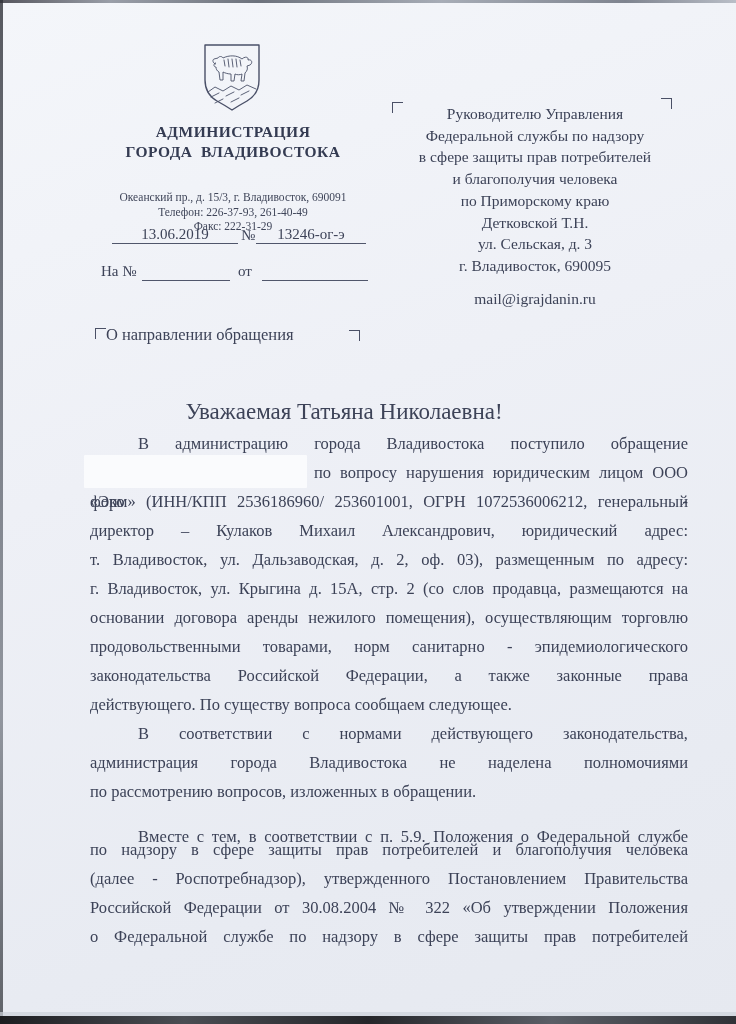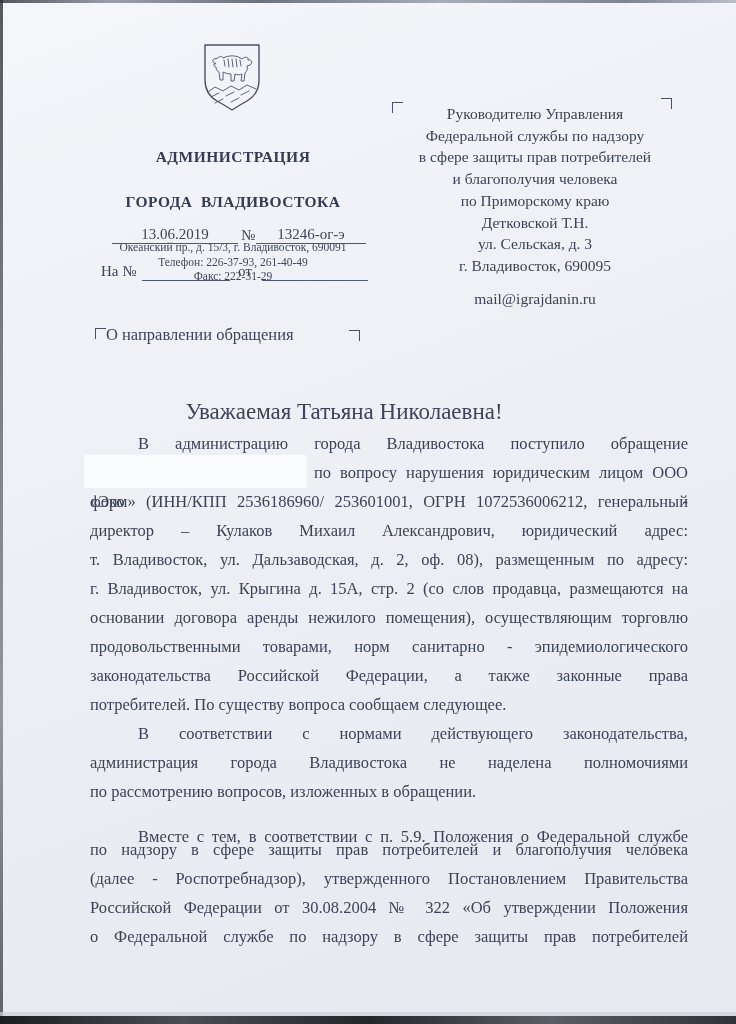--- a/index.html
+++ b/index.html
@@ -18,21 +18,21 @@
     background:linear-gradient(180deg,#2f3138,#555a64 30%,#7b8089 70%,#3d4046);opacity:.8;}
   .scan-bottom-light{position:absolute;bottom:8px;left:0;width:100%;height:4px;background:#ccd1da;opacity:.7;}
   .scan-bottom{position:absolute;bottom:0;left:0;width:100%;height:8px;
     background:linear-gradient(90deg,#1c1d20,#4a4d53 25%,#25262a 50%,#5a5e66 75%,#303237);}
 
   
   .crest{position:absolute;left:201px;top:42px;width:62px;height:72px;}
   .crest path{fill:none;stroke:#4a5068;stroke-width:1.4;stroke-linejoin:round;stroke-linecap:round;}
   .crest .thin{stroke-width:0.9;}
   .sender{position:absolute;left:78px;top:122px;width:310px;text-align:center;}
-  .org{font-weight:bold;font-size:15.5px;line-height:20px;color:#343b52;letter-spacing:.5px;word-spacing:4px;margin-top:25px;}
+  .org{font-weight:bold;font-size:15.5px;line-height:20px;color:#343b52;letter-spacing:.5px;word-spacing:4px;}
   .sender .addr{font-size:11.5px;line-height:14.5px;color:#3f4559;}
   .sender .addr1{margin-top:28px;}
 
   
   .fld{position:absolute;font-size:15px;color:#3d4358;}
   .uline{border-bottom:1.5px solid #50566b;text-align:center;}
   .date-f{left:112px;top:226px;width:126px;height:17px;line-height:17px;}
   .no-sign{left:241px;top:227px;}
   .num-f{left:256px;top:226px;width:110px;height:17px;line-height:17px;}
   .na-no{left:101px;top:263px;}
@@ -119,26 +119,26 @@
   </div>
 
   <div class="greeting">Уважаемая Татьяна Николаевна!</div>
 
   <div class="bl jl p-ind" style="top:429px">В администрацию города Владивостока поступило обращение</div>
   <div class="bl jl r-ind" style="top:458px">
     <i class="redbox"></i><span>по вопросу нарушения юридическим лицом ООО «Эко -</span>
   </div>
   <div class="bl jl" style="top:487px">форм» (ИНН/КПП 2536186960/ 253601001, ОГРН 1072536006212, генеральный</div>
   <div class="bl jl" style="top:516px">директор – Кулаков Михаил Александрович, юридический адрес:</div>
-  <div class="bl jl" style="top:545px">т. Владивосток, ул. Дальзаводская, д. 2, оф. 08), размещенным по адресу:</div>
+  <div class="bl jl" style="top:545px">т. Владивосток, ул. Дальзаводская, д. 2, оф. 03), размещенным по адресу:</div>
   <div class="bl jl" style="top:574px">г. Владивосток, ул. Крыгина д. 15А, стр. 2 (со слов продавца, размещаются на</div>
   <div class="bl jl" style="top:603px">основании договора аренды нежилого помещения), осуществляющим торговлю</div>
   <div class="bl jl" style="top:632px">продовольственными товарами, норм санитарно - эпидемиологического</div>
   <div class="bl jl" style="top:661px">законодательства Российской Федерации, а также законные права</div>
-  <div class="bl" style="top:690px">потребителей. По существу вопроса сообщаем следующее.</div>
+  <div class="bl" style="top:690px">действующего. По существу вопроса сообщаем следующее.</div>
   <div class="bl jl p-ind" style="top:719px">В соответствии с нормами действующего законодательства,</div>
   <div class="bl jl" style="top:748px">администрация города Владивостока не наделена полномочиями</div>
   <div class="bl" style="top:777px">по рассмотрению вопросов, изложенных в обращении.</div>
   <div class="bl jl p-ind" style="top:822px">Вместе с тем, в соответствии с п. 5.9. Положения о Федеральной службе</div>
   <div class="bl jl" style="top:835px">по надзору в сфере защиты прав потребителей и благополучия человека</div>
   <div class="bl jl" style="top:864px">(далее - Роспотребнадзор), утвержденного Постановлением Правительства</div>
   <div class="bl jl" style="top:893px">Российской Федерации от 30.08.2004 № 322 «Об утверждении Положения</div>
   <div class="bl jl" style="top:922px">о Федеральной службе по надзору в сфере защиты прав потребителей</div>
 </div>
 

